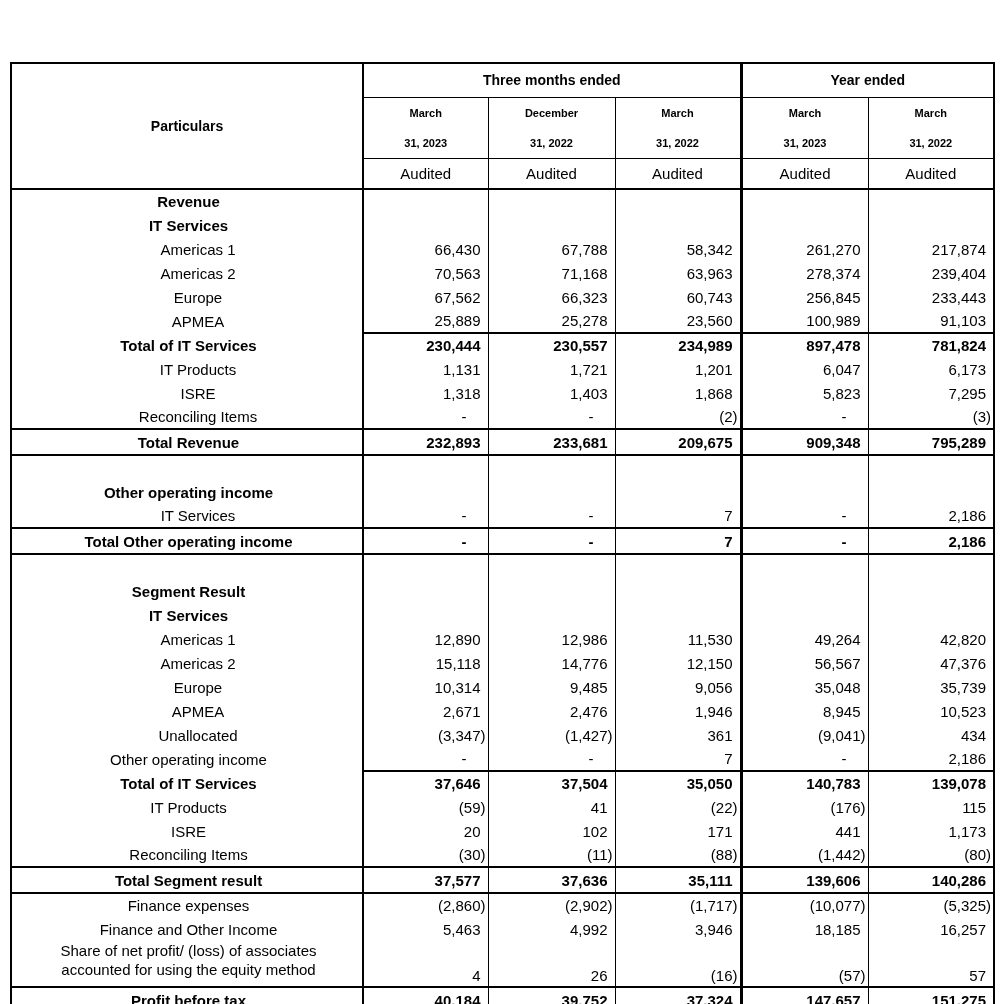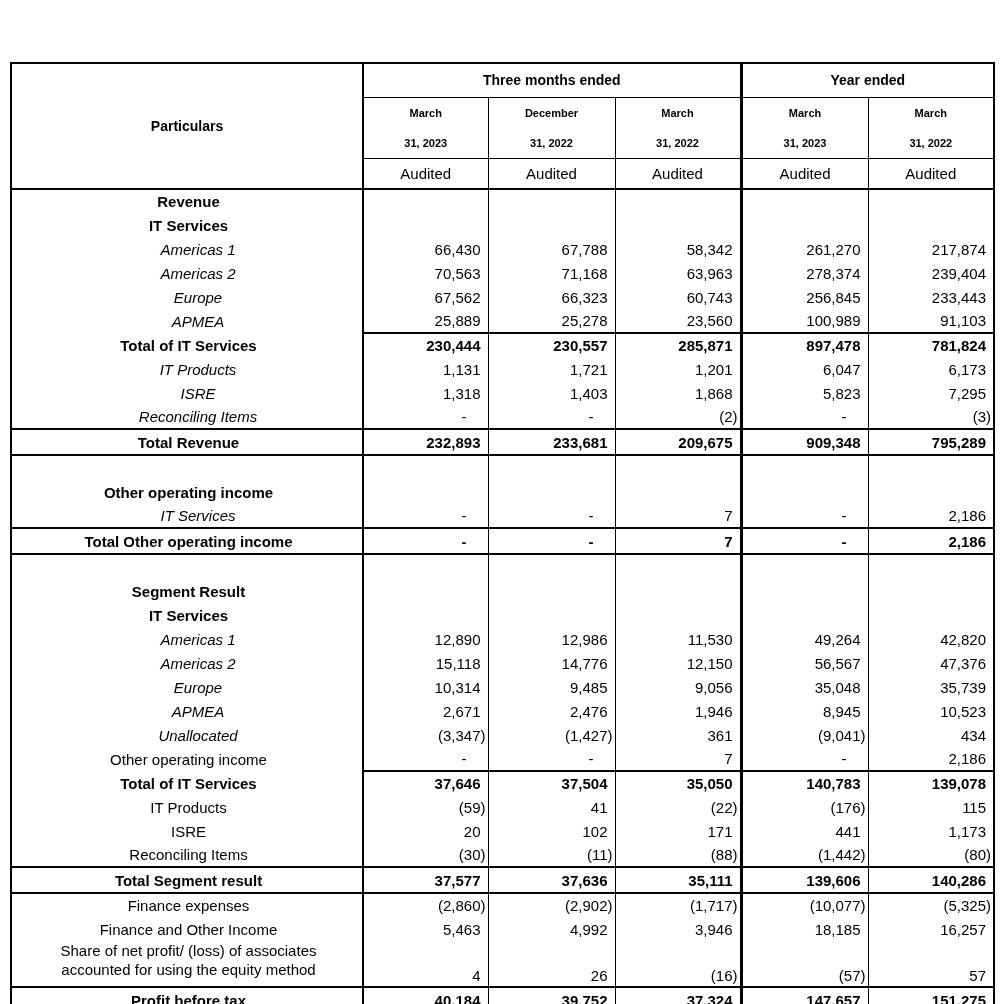--- a/index.html
+++ b/index.html
@@ -59,21 +59,21 @@
   tbody tr.spacer { height: 25px; }
   tbody tr.tall { height: 42px; }
   tbody tr.bold td { font-weight: bold; }
 
   td.lbl {
     text-align: center;
     padding-left: 3px;
     vertical-align: middle;
     line-height: 19px;
   }
-  td.lbl.ind { padding-left: 22px; font-style: italic; }
+  td.lbl.ind { padding-left: 22px; }
 
   td.val {
     text-align: right;
     padding-right: 7px;
     border-left: 1px solid #000;
     vertical-align: middle;
   }
   td.val.c0 { border-left: 2px solid #000; margin-top: 12px; }
   td.val.c3 { border-left: 3px solid #000; }
   td.val.dash  { padding-right: 21px; }
@@ -169,21 +169,21 @@
           <td class="val c0">25,889</td>
           <td class="val c1">25,278</td>
           <td class="val c2">23,560</td>
           <td class="val c3">100,989</td>
           <td class="val c4">91,103</td>
         </tr>
         <tr class="bold bt-part">
           <td class="lbl">Total of IT Services</td>
           <td class="val c0">230,444</td>
           <td class="val c1">230,557</td>
-          <td class="val c2">285,871</td>
+          <td class="val c2">234,989</td>
           <td class="val c3">897,478</td>
           <td class="val c4">781,824</td>
         </tr>
         <tr>
           <td class="lbl ind">IT Products</td>
           <td class="val c0">1,131</td>
           <td class="val c1">1,721</td>
           <td class="val c2">1,201</td>
           <td class="val c3">6,047</td>
           <td class="val c4">6,173</td>

